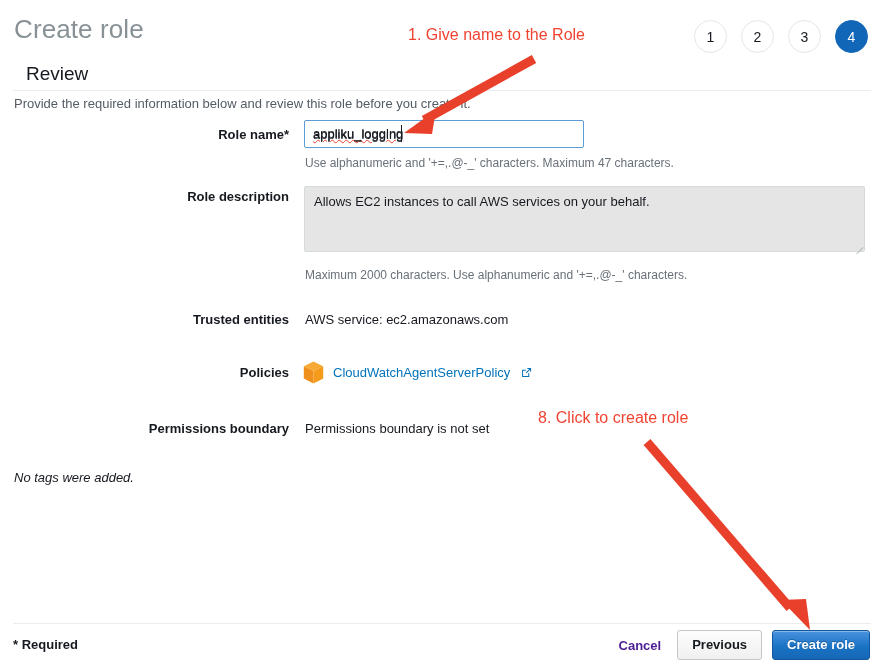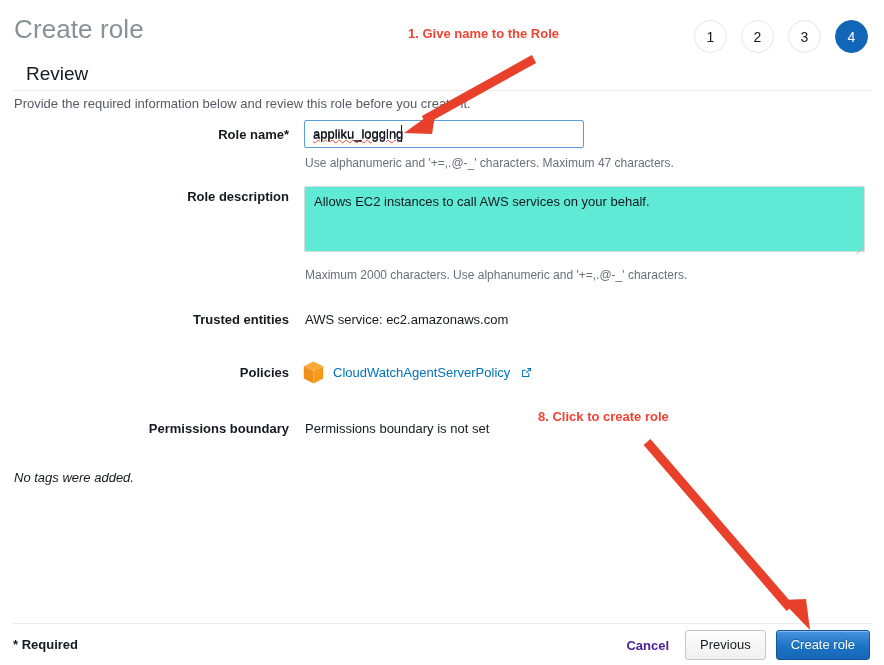--- a/index.html
+++ b/index.html
@@ -159,21 +159,21 @@
   #row-desc .f-label { top: 3px; }
   .textarea-box {
     position: absolute;
     left: 304px;
     top: 0;
     width: 561px;
     height: 66px;
     box-sizing: border-box;
     border: 1px solid #d5dbdb;
     border-radius: 2px;
-    background: #5eead4;
+    background: #e5e5e5;
     font-family: "Liberation Sans", sans-serif;
     font-size: 13px;
     color: #16191f;
     padding: 6px 9px;
     resize: none;
     outline: none;
     line-height: 1.45;
   }
   .resize-grip {
     position: absolute;
@@ -266,21 +266,21 @@
     text-decoration: none;
     padding: 0 6px;
     background: none;
     border: none;
     font-family: "Liberation Sans", sans-serif;
     cursor: pointer;
   }
   .btn {
     font-family: "Liberation Sans", sans-serif;
     font-size: 13px;
-    font-weight: normal;
+    font-weight: bold;
     border-radius: 3px;
     padding: 0 14px;
     height: 30px;
     line-height: 28px;
     box-sizing: border-box;
     cursor: pointer;
   }
   .btn-secondary {
     background: linear-gradient(180deg,#fdfdfd 0%,#f0f0f0 100%);
     border: 1px solid #c6c6c6;
@@ -290,22 +290,22 @@
     background: linear-gradient(180deg,#4a93df 0%,#1a73c4 55%,#1667b5 100%);
     border: 1px solid #12579b;
     color: #ffffff;
     text-shadow: 0 -1px 0 rgba(0,0,0,.25);
     box-shadow: inset 0 1px 0 rgba(255,255,255,.35);
   }
 
   
   .anno-text {
     position: absolute;
-    font-size: 13px;
-    font-weight: bold;
+    font-size: 16px;
+    font-weight: normal;
     color: #f04332;
     white-space: nowrap;
   }
   #anno1 { left: 408px; top: 26px; }
   #anno2 { left: 538px; top: 409px; }
   .anno-svg {
     position: absolute;
     left: 0;
     top: 0;
     width: 884px;

